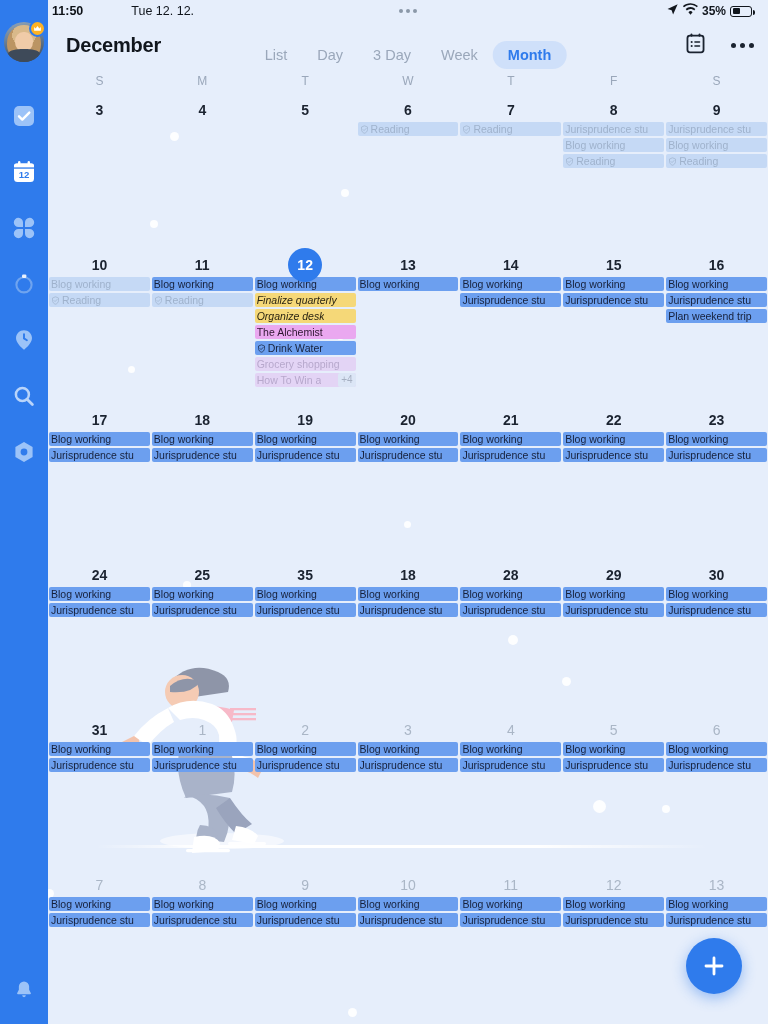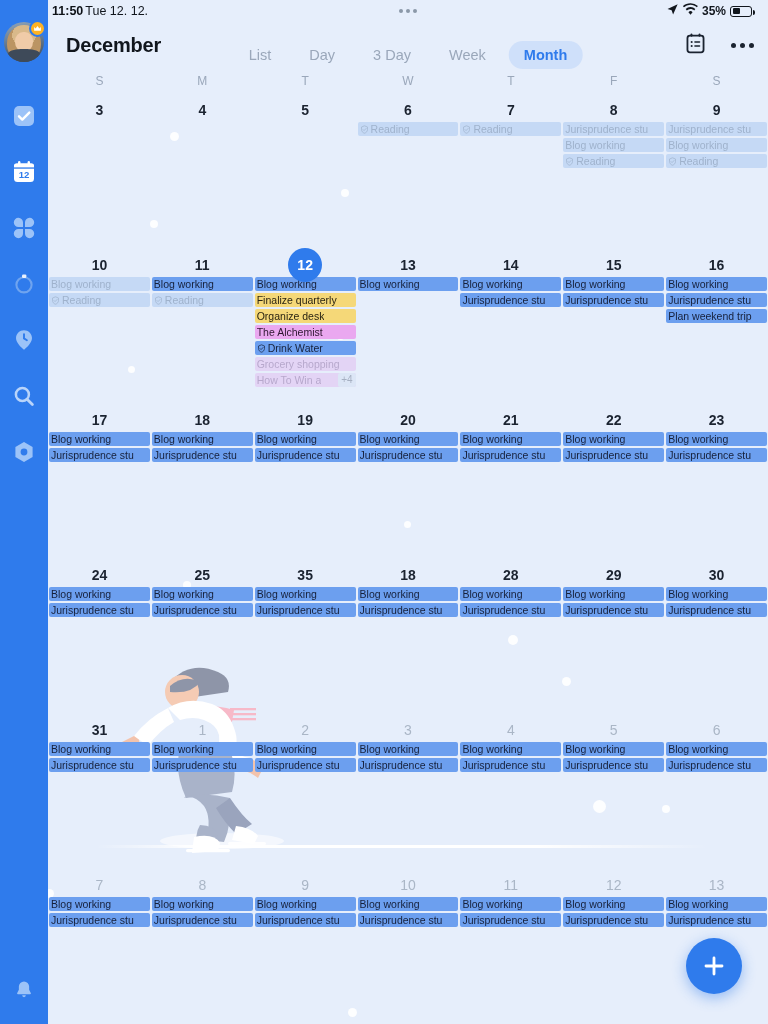--- a/index.html
+++ b/index.html
@@ -53,21 +53,21 @@
   .side-bell { position: absolute; bottom: 12px; left: 0; width: 48px; height: 40px;
     display: flex; align-items: center; justify-content: center; }
 
   
   .main { flex: 1; position: relative; height: 1024px; background: #e6eefb; overflow: hidden; }
 
   
   .statusbar {
     height: 22px; display: flex; align-items: center;
     font-size: 12.5px; font-weight: bold; color: #0d1117;
-    position: relative; padding-left: 4px;
+    position: relative; padding-left: 4px; gap: 46px;
   }
   .sb-date { margin-left: 2px; font-weight: normal; font-size: 12.5px; color: #11161d; }
   .sb-dots {
     position: absolute; left: 50%; top: 50%; transform: translate(-50%,-50%);
     display: flex; gap: 3px;
   }
   .sb-dots i { width: 4px; height: 4px; border-radius: 50%; background: #8b98a8; display: block; }
   .sb-right {
     position: absolute; right: 16px; top: 50%; transform: translateY(-50%);
     display: flex; align-items: center; gap: 4px; font-size: 12px; font-weight: bold; color: #11161d;
@@ -75,21 +75,21 @@
   .batt { width: 22px; height: 11px; border: 1.4px solid #11161d; border-radius: 3px; position: relative; }
   .batt::after { content:""; position:absolute; right:-3.5px; top:3px; width:2px; height:5px;
     background:#11161d; border-radius:0 2px 2px 0; }
   .batt i { position: absolute; left: 1.5px; top: 1.5px; bottom: 1.5px; width: 35%; background: #11161d; border-radius: 1px; display:block; }
 
   
   .header {
     height: 46px; display: flex; align-items: center; position: relative; padding: 0 0 0 18px;
   }
   .month-title { font-size: 20px; font-weight: bold; color: #11161d; letter-spacing: -0.2px; }
-  .tabs { position: absolute; left: 50%; transform: translateX(-50%); display: flex; align-items: center; gap: 8px; margin-top: 20px; }
+  .tabs { position: absolute; left: 50%; transform: translateX(-50%); display: flex; align-items: center; gap: 0; margin-top: 20px; }
   .tab {
     font-size: 14.5px; color: #9aa7ba; padding: 6px 15px; border-radius: 16px; white-space: nowrap;
   }
   .tab.active { color: #2f7bec; background: #cfe0fa; font-weight: bold; }
   .hdr-right { position: absolute; right: 14px; display: flex; align-items: center; gap: 24px; }
   .hdr-dots { display: flex; gap: 4px; }
   .hdr-dots i { width: 5px; height: 5px; border-radius: 50%; background: #1b2330; display: block; }
 
   
   .weekdays { display: grid; grid-template-columns: repeat(7,1fr); height: 26px; }
@@ -117,21 +117,21 @@
     height: 14px; line-height: 14px; font-size: 10.5px;
     border-radius: 2px; padding: 0 2px;
     white-space: nowrap; overflow: hidden;
     display: flex; align-items: center; gap: 2px;
     position: relative;
   }
   .ev .evtxt { overflow: hidden; text-overflow: clip; white-space: nowrap; }
   .ev svg { flex: 0 0 auto; }
   .ev.blue { background: #6c9fef; color: #16203a; }
   .ev.blue-pale { background: #c5d9f5; color: #9fb2cc; }
-  .ev.yellow { background: #f5d878; color: #2a2412; }
+  .ev.yellow { background: #f5d878; color: #2a2412; font-style: italic; }
   .ev.pink { background: #eaa8f0; color: #2e1530; }
   .ev.purple-pale { background: #e3d4f5; color: #b7a8cc; }
   .ev .plus {
     position: absolute; right: 0; top: 0; height: 14px; line-height: 14px;
     font-size: 10px; color: #a6b0c2; background: #dce6f6; padding: 0 3px; border-radius: 2px;
   }
 
   
   .bubbles { position: absolute; inset: 0; z-index: 1; pointer-events: none; }
   .bubbles i { position: absolute; background: #fff; border-radius: 50%; display: block; opacity: .9; }

